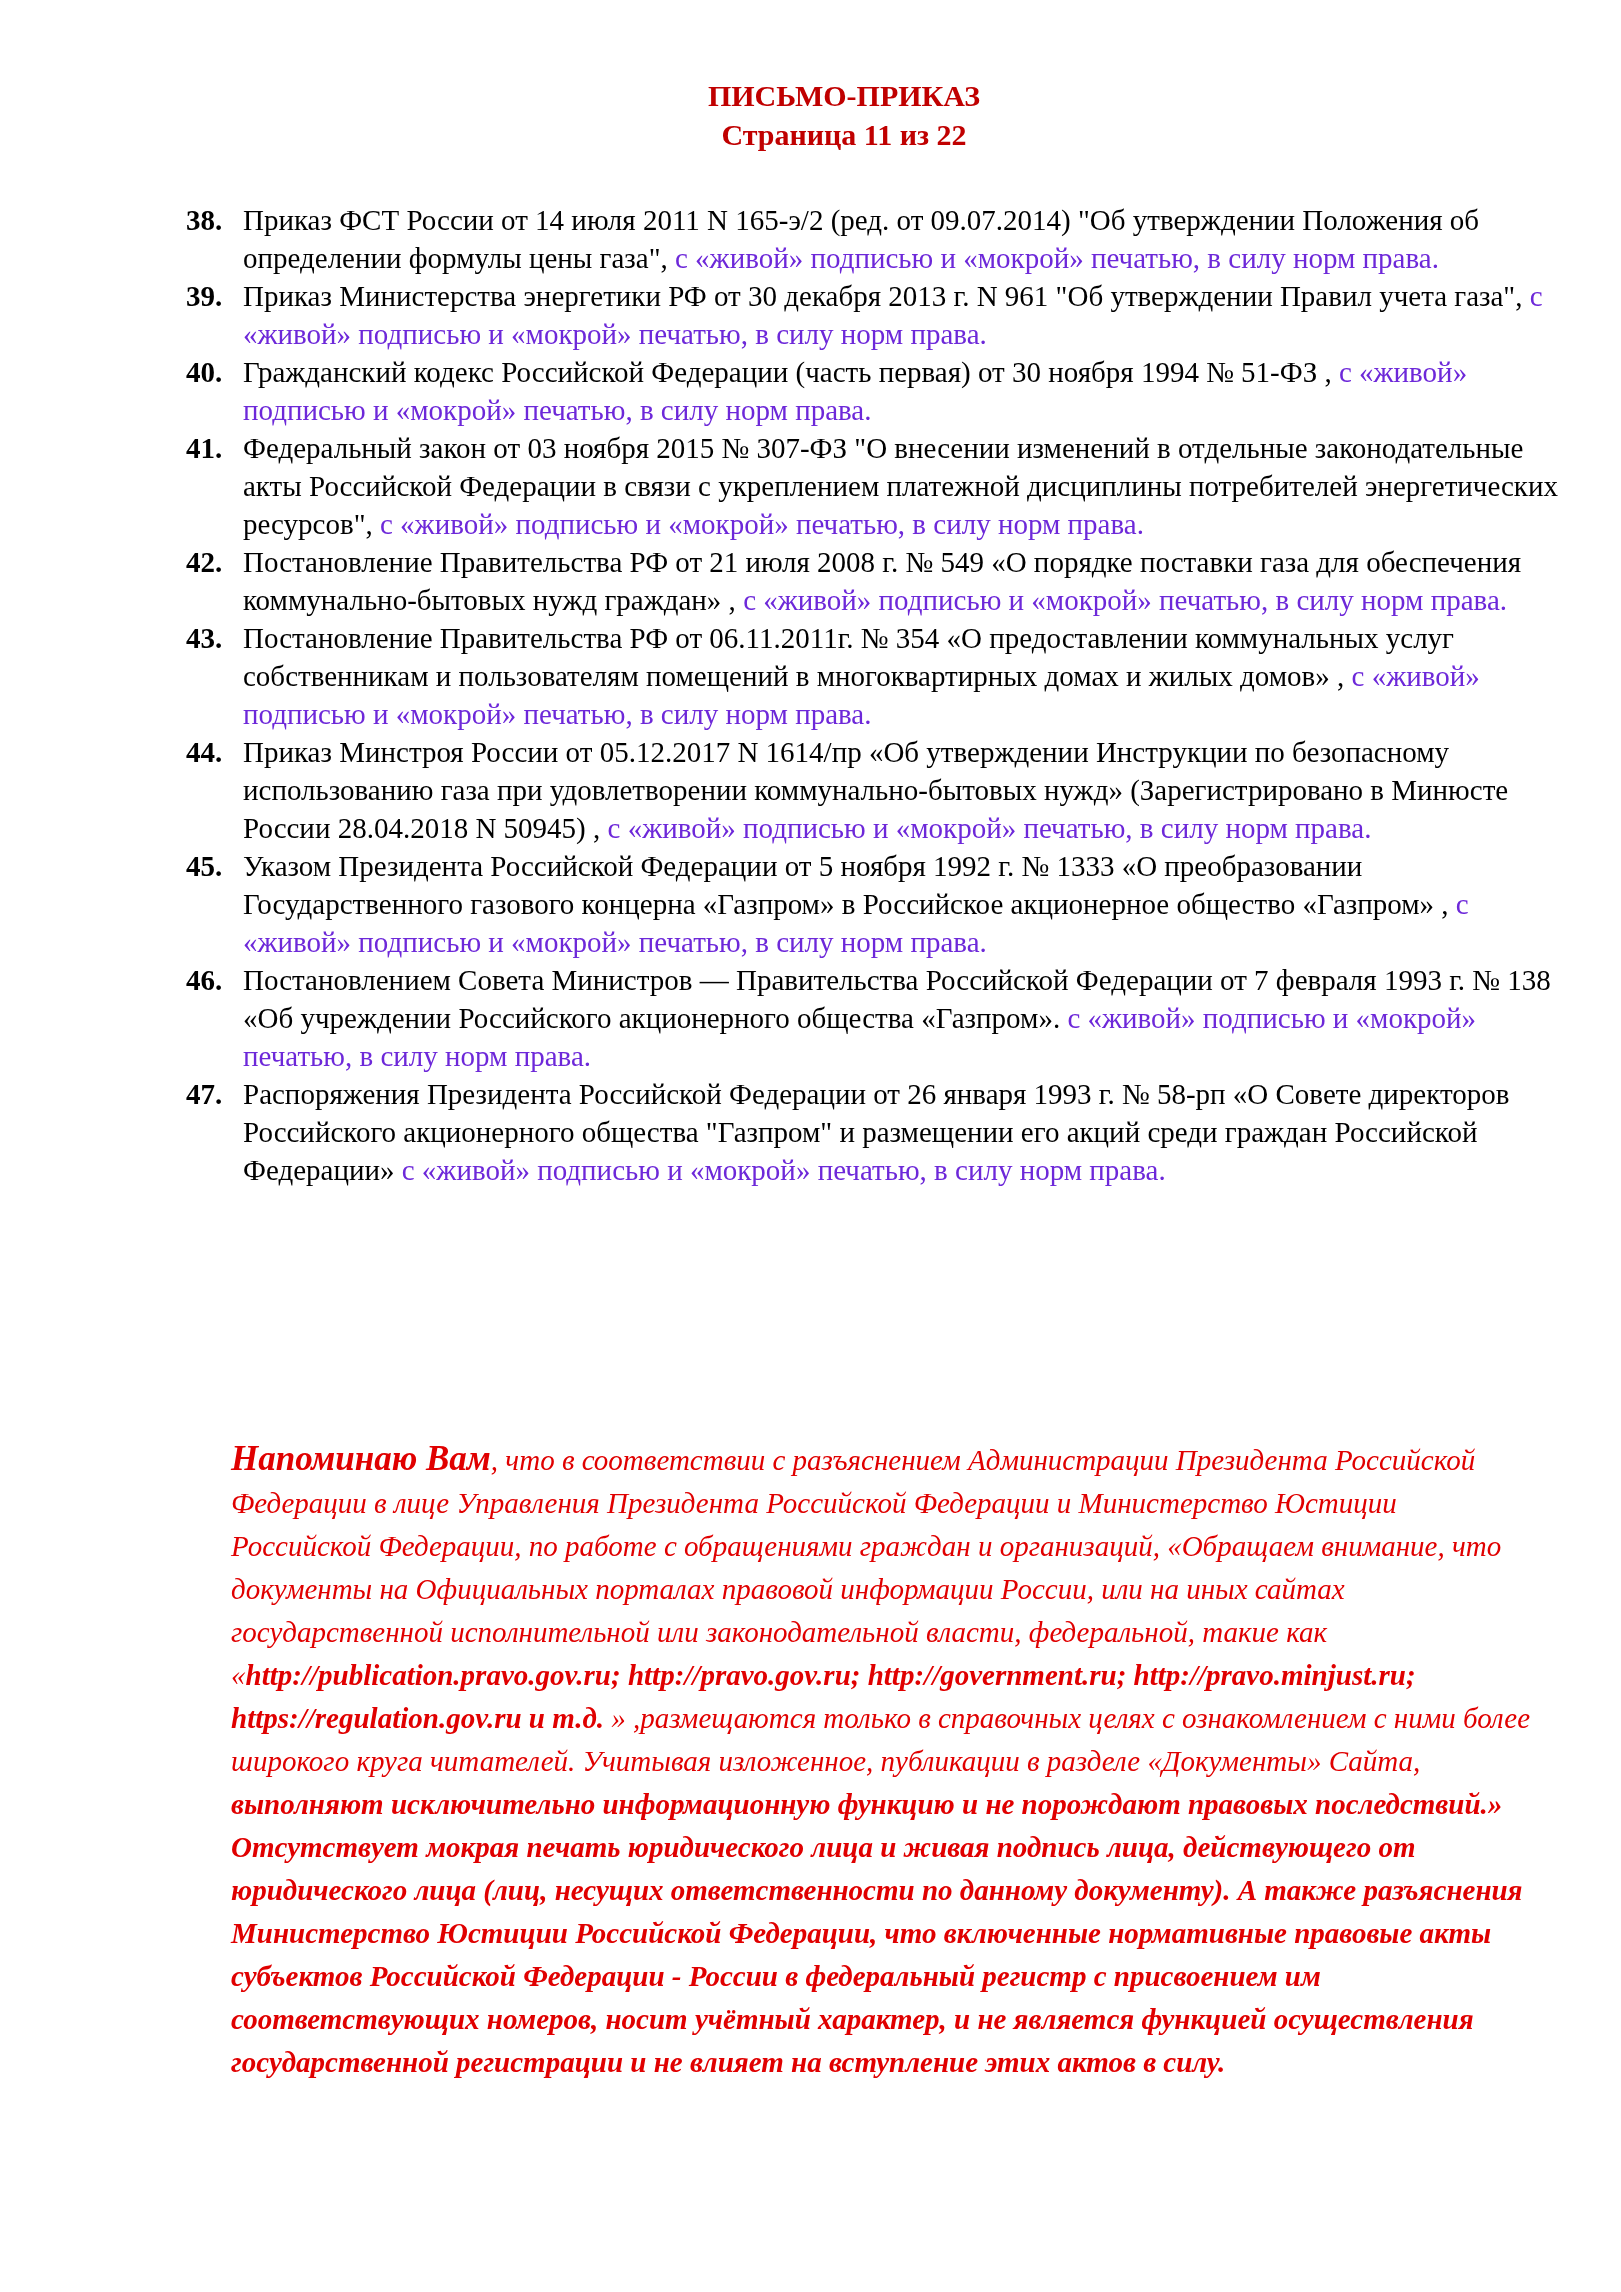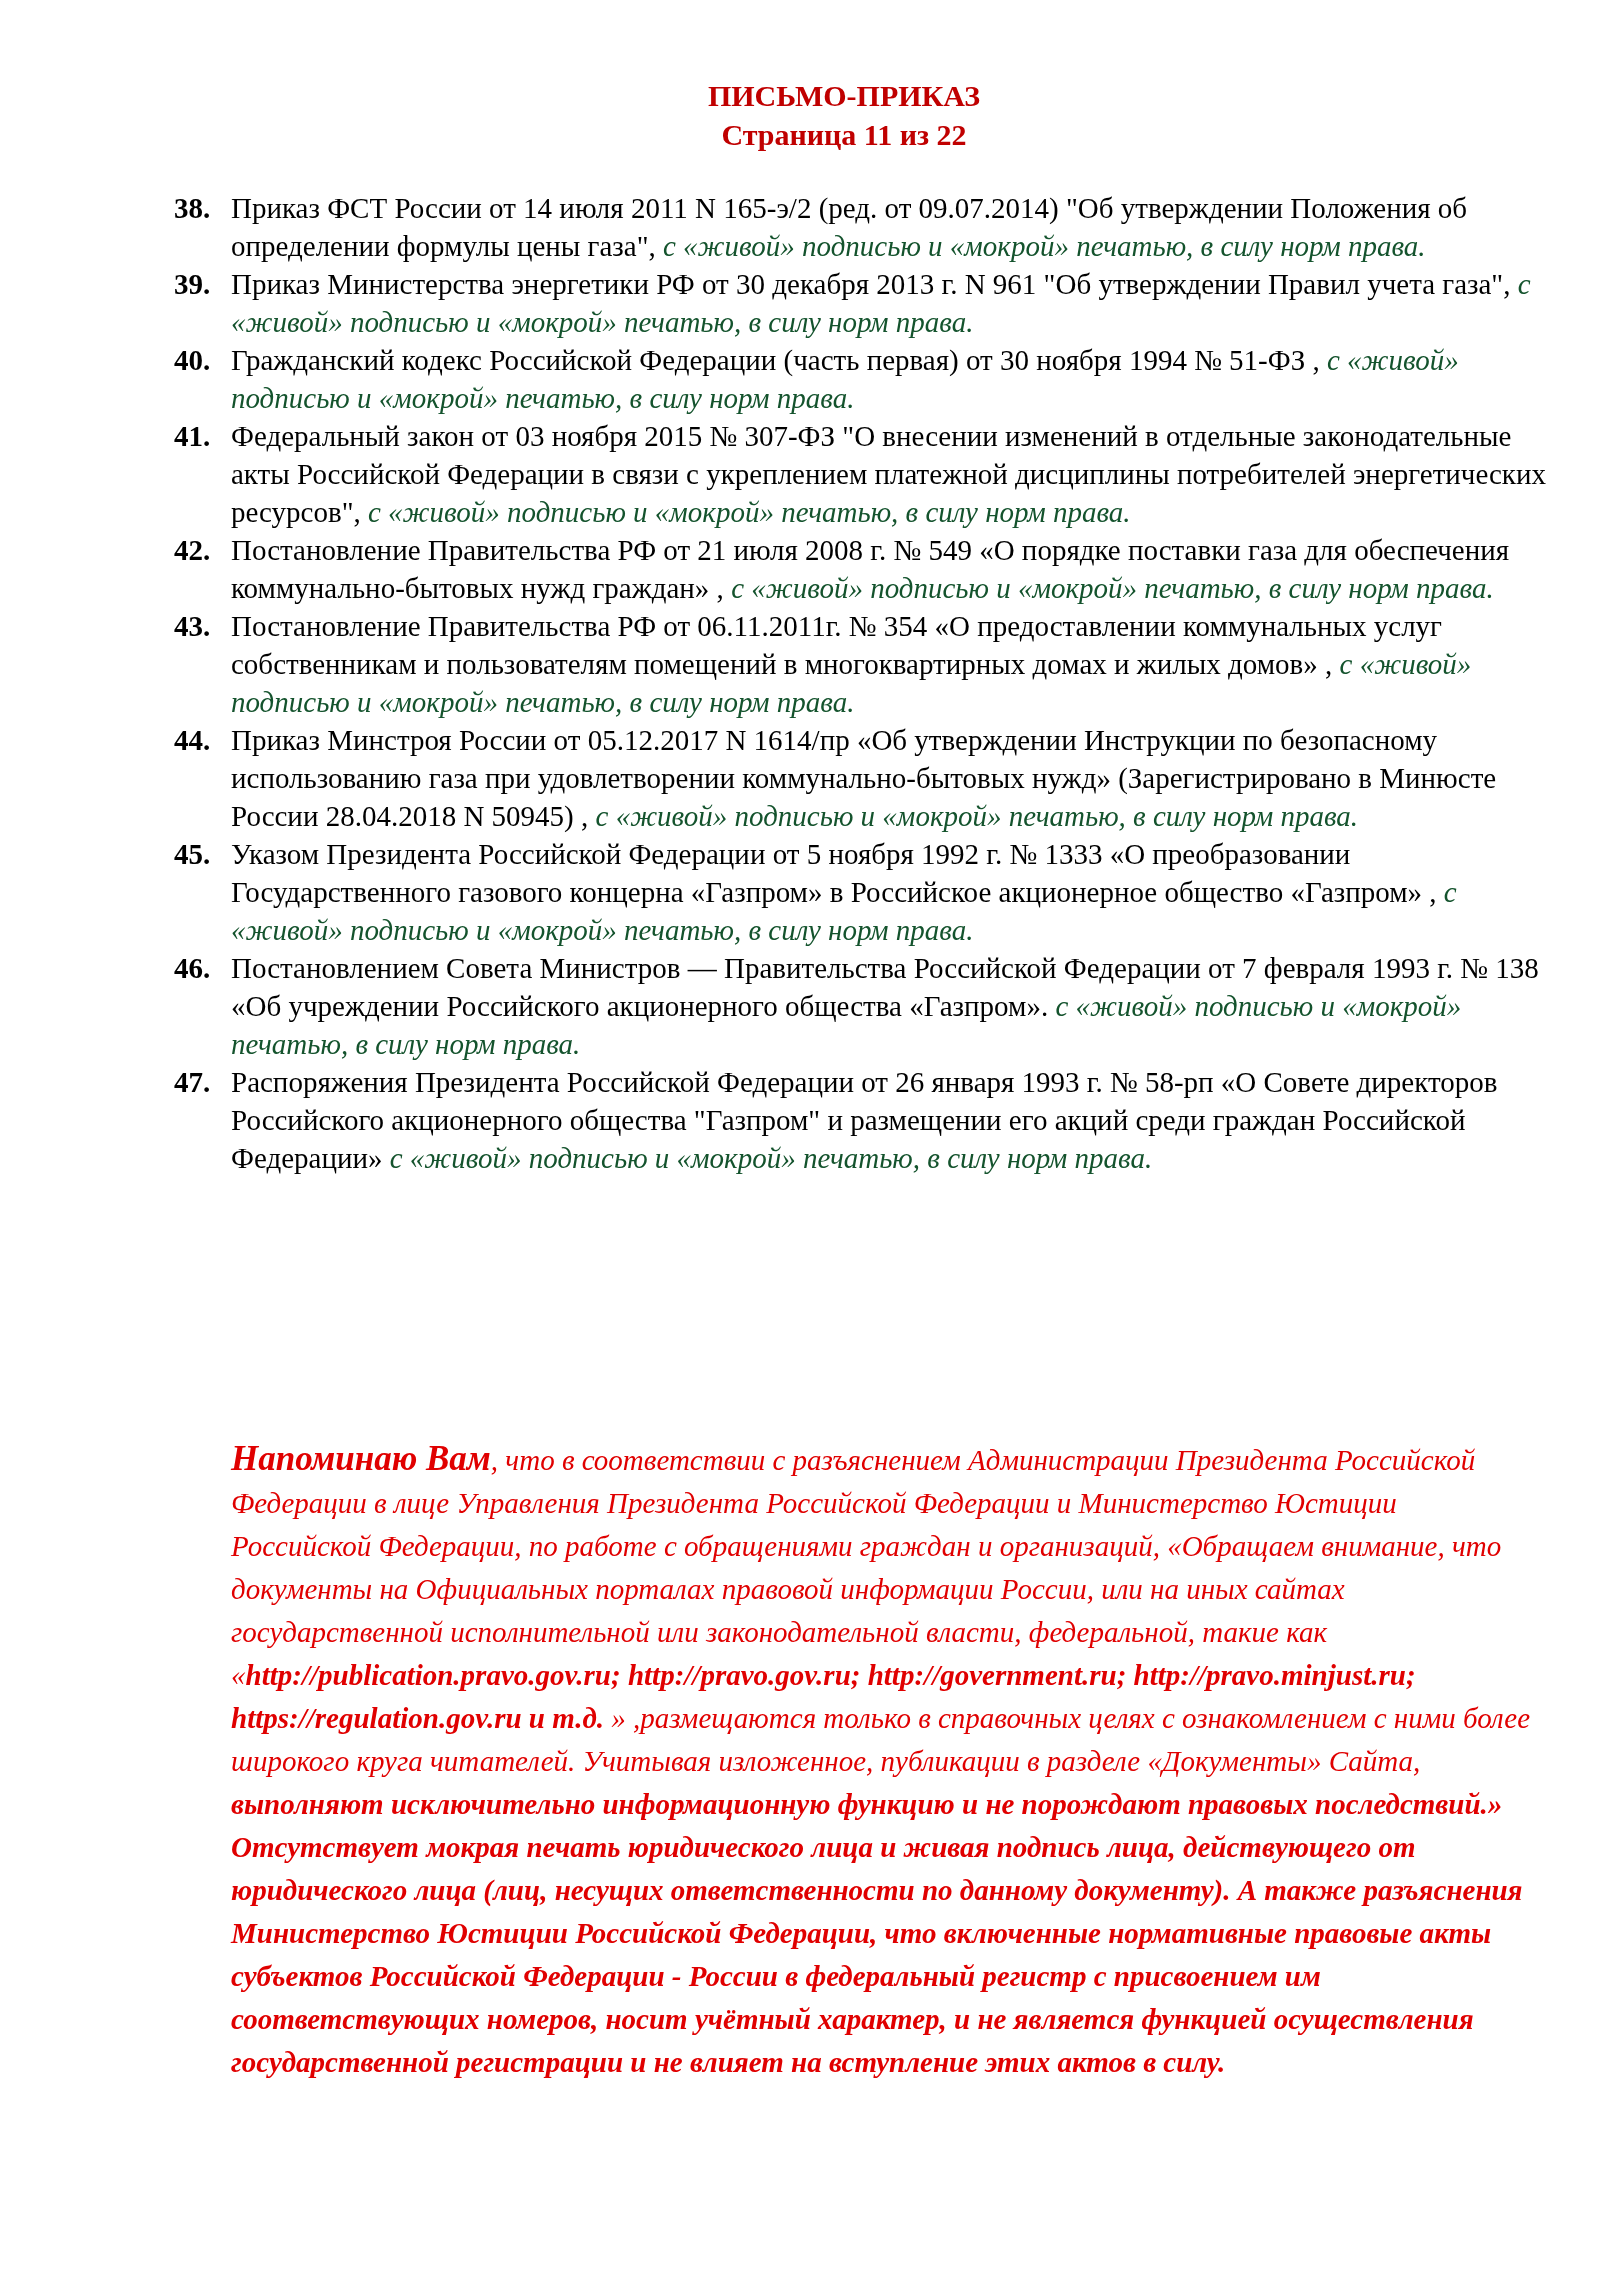--- a/index.html
+++ b/index.html
@@ -1,21 +1,21 @@
 <!DOCTYPE html>
 <html><head>
 <meta charset="utf-8">
 <style>
   html, body { margin: 0; padding: 0; background: #ffffff; }
   body { width: 1621px; height: 2293px; position: relative; overflow: hidden; font-family: "Liberation Serif", serif; color: #000; }
   .header { position: absolute; top: 76px; left: 0; width: 1592px; text-align: center; color: #c00000; font-weight: bold; font-size: 30px; line-height: 39px; padding-left: 48px; }
-  .list { position: absolute; top: 189px; left: 174px; width: 1372px; margin: 0; padding: 0; list-style: none; }
+  .list { position: absolute; top: 189px; left: 174px; width: 1372px; margin: 12px; padding: 0; list-style: none; }
   .item { position: relative; padding-left: 57px; font-size: 29px; line-height: 38px; }
   .num { position: absolute; left: 0; top: 0; font-weight: bold; }
-  .red-it { color: #14532d; font-style: italic; }
+  .red-it { color: #6d28d9; }
   .notice { position: absolute; top: 1437px; left: 231px; width: 1304px; font-size: 29px; line-height: 43px; color: #e00000; font-style: italic; }
   .notice .lead { font-weight: bold; font-size: 35px; }
   .notice b { font-weight: bold; margin-top: 32px; }
 </style>
 </head>
 <body>
 
 <div class="header">
   <div>ПИСЬМО-ПРИКАЗ</div>
   <div>Страница 11 из 22</div>

